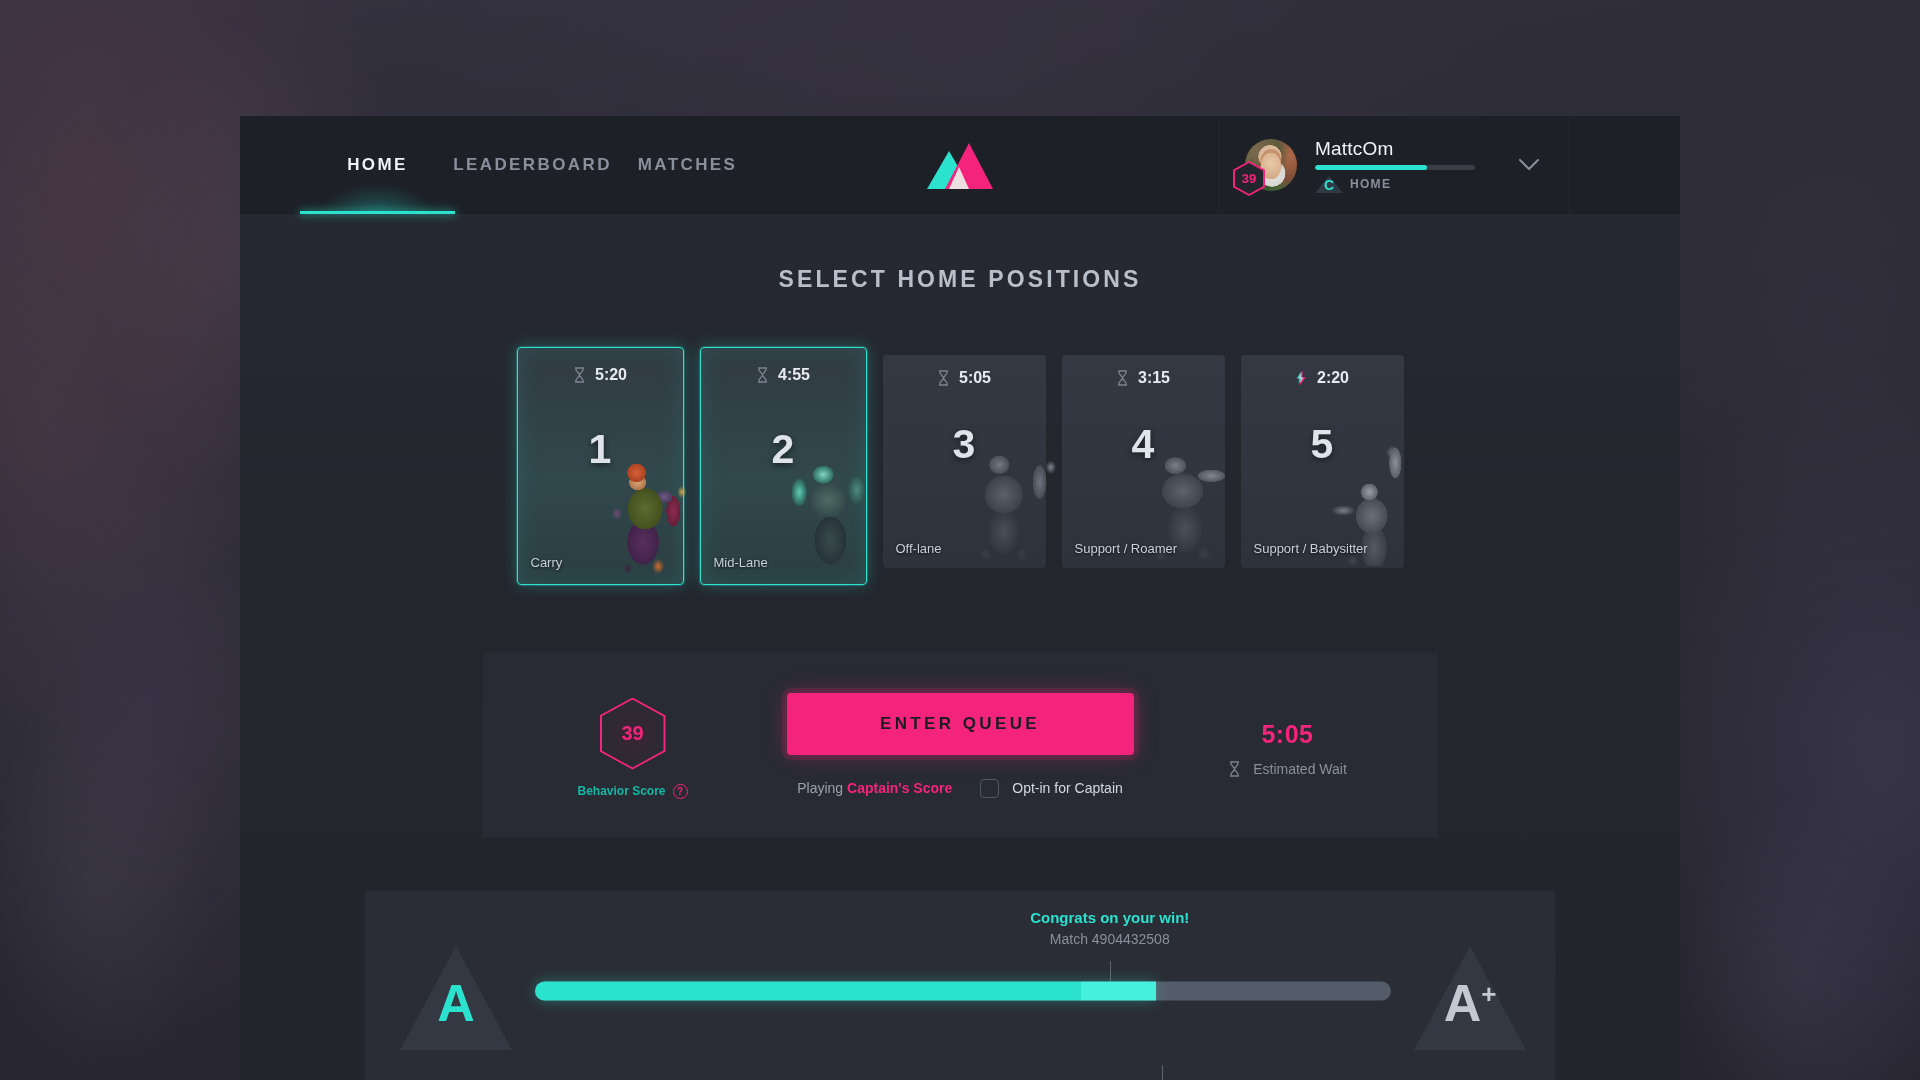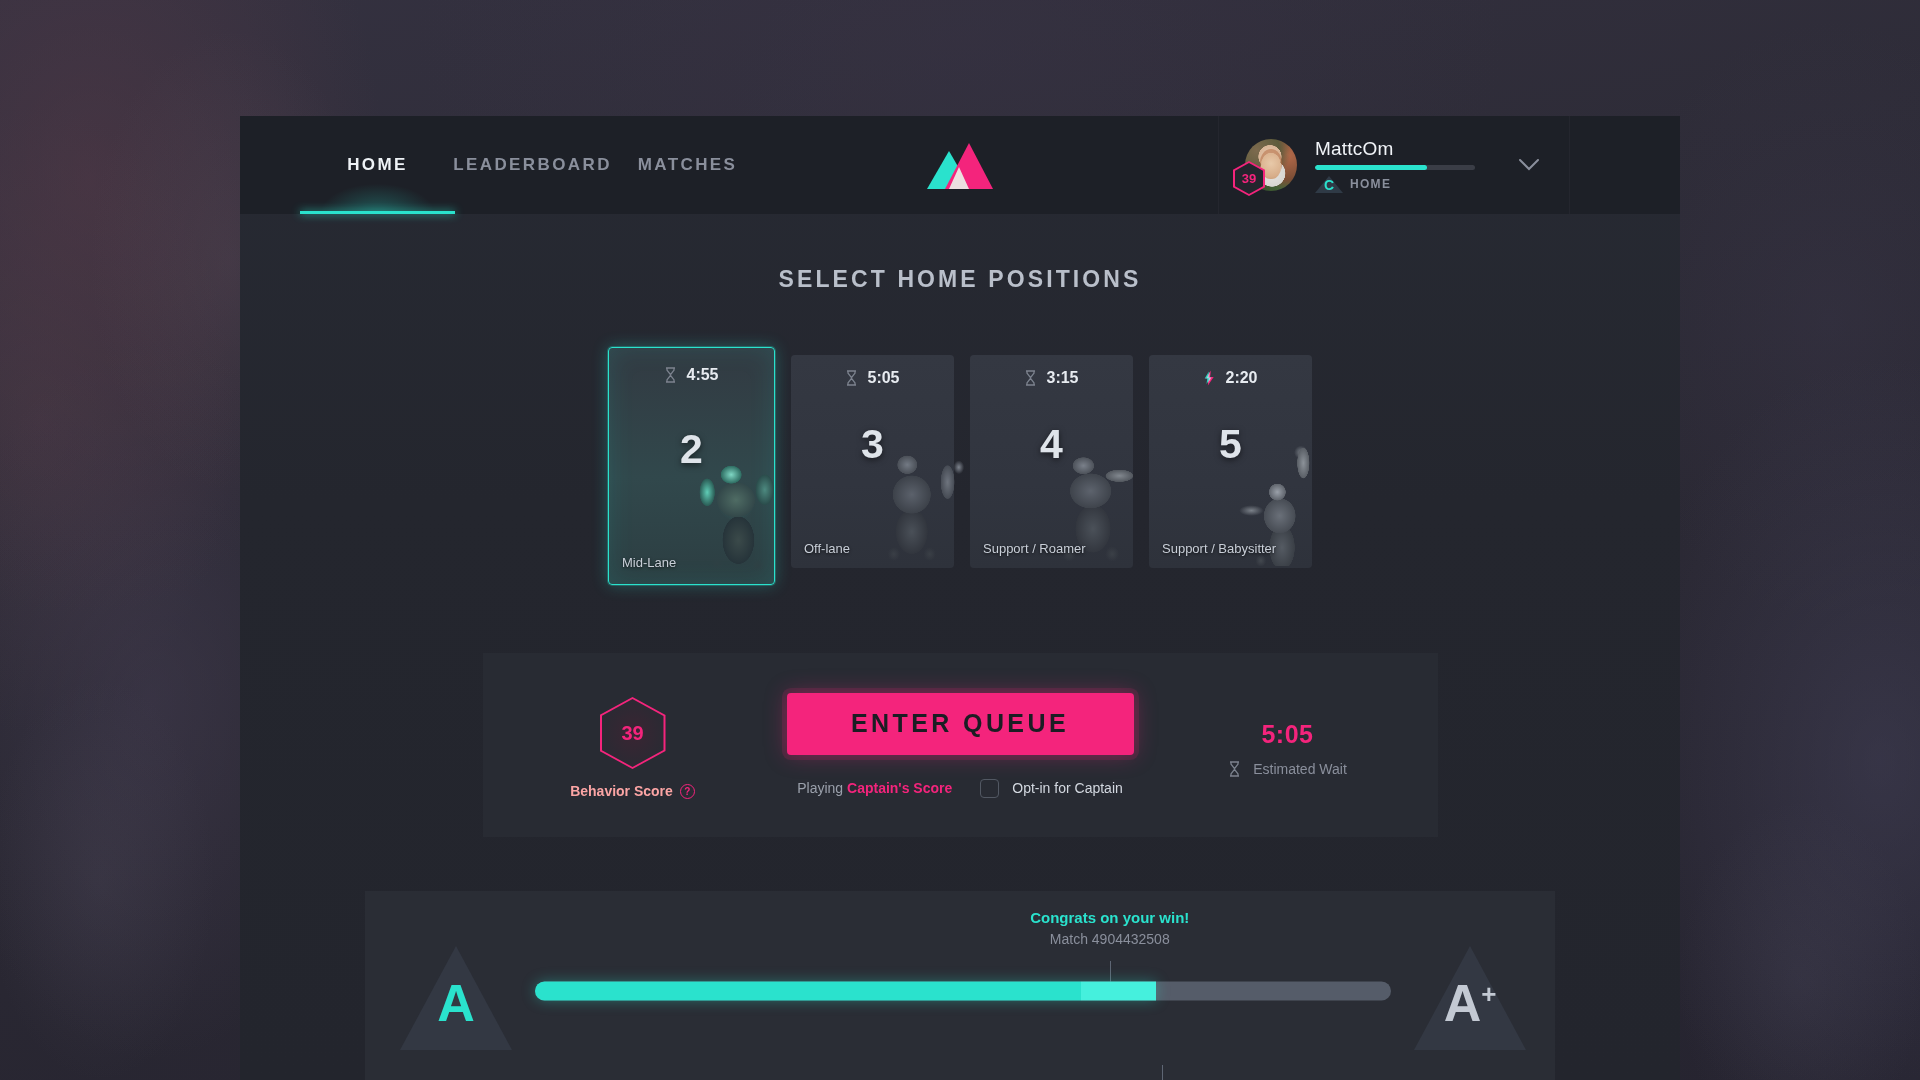--- a/index.html
+++ b/index.html
@@ -272,34 +272,34 @@
     clip-path:polygon(50% 0%, 100% 25%, 100% 75%, 50% 100%, 0% 75%, 0% 25%);
     background:#f4247c;
   }
   #behavior-hex::after {
     content:""; position:absolute; inset:2px;
     clip-path:polygon(50% 0%, 100% 25%, 100% 75%, 50% 100%, 0% 75%, 0% 25%);
     background:radial-gradient(ellipse at 50% 50%, #3a2533 0%, #2a2a33 75%);
   }
   #behavior-value { position:relative; z-index:2; font-size:20px; font-weight:bold; color:#f4247c; }
   #behavior-label-row { display:flex; align-items:center; gap:7px; margin-top:14px; }
-  #behavior-label { font-size:14px; font-weight:bold; color:#fca5a5; }
+  #behavior-label { font-size:12px; font-weight:bold; color:#14b8a6; }
   #help-icon {
     width:15px; height:15px; border-radius:50%;
     border:1.4px solid #f4247c; color:#f4247c;
     font-size:10px; font-weight:bold;
     display:flex; align-items:center; justify-content:center;
     cursor:pointer;
   }
   #queue-center { flex:1; display:flex; flex-direction:column; align-items:center; }
   #enter-queue {
     width:347px; height:62px; border:none; border-radius:4px;
     background:#f4247c; color:#1b1d23;
     font-family:"Liberation Sans", sans-serif;
-    font-size:25px; font-weight:bold; letter-spacing:3.4px;
+    font-size:17px; font-weight:bold; letter-spacing:3.4px;
     cursor:pointer;
     box-shadow:0 0 0 5px rgba(244,36,124,0.13), 0 0 22px rgba(244,36,124,0.35);
     text-align:center;
   }
   #mode-row { display:flex; align-items:center; gap:28px; margin-top:24px; }
   #mode-text { font-size:14px; color:#9aa0ab; }
   #mode-text b { color:#f4247c; font-weight:bold; }
   #optin-row { display:flex; align-items:center; gap:13px; cursor:pointer;justify-content:flex-end; }
   #optin-box {
     width:19px; height:19px; border-radius:4px;
@@ -401,20 +401,31 @@
       </svg>
     </div>
   </div>
 
   <div id="main">
 
     <div id="page-title">SELECT HOME POSITIONS</div>
 
     <div id="cards">
 
+      <div class="card selected">
+        <div class="card-timer">
+          <svg class="hourglass" viewBox="0 0 12 16">
+            <path d="M1.5 1 h9 M1.5 15 h9 M2.5 1 v2.2 L6 7.6 L9.5 3.2 V1 M2.5 15 v-2.2 L6 8.4 L9.5 12.8 V15" fill="none" stroke="#7d838f" stroke-width="1.3" stroke-linejoin="round"></path>
+          </svg>
+          <span>5:20</span>
+        </div>
+        <div class="card-num">1</div>
+        <div class="hero hero-1"></div>
+        <div class="card-label">Carry</div>
+      </div>
 
       <div class="card selected">
         <div class="card-timer">
           <svg class="hourglass" viewBox="0 0 12 16">
             <path d="M1.5 1 h9 M1.5 15 h9 M2.5 1 v2.2 L6 7.6 L9.5 3.2 V1 M2.5 15 v-2.2 L6 8.4 L9.5 12.8 V15" fill="none" stroke="#7d838f" stroke-width="1.3" stroke-linejoin="round"></path>
           </svg>
           <span>4:55</span>
         </div>
         <div class="card-num">2</div>
         <div class="hero hero-2"></div>

